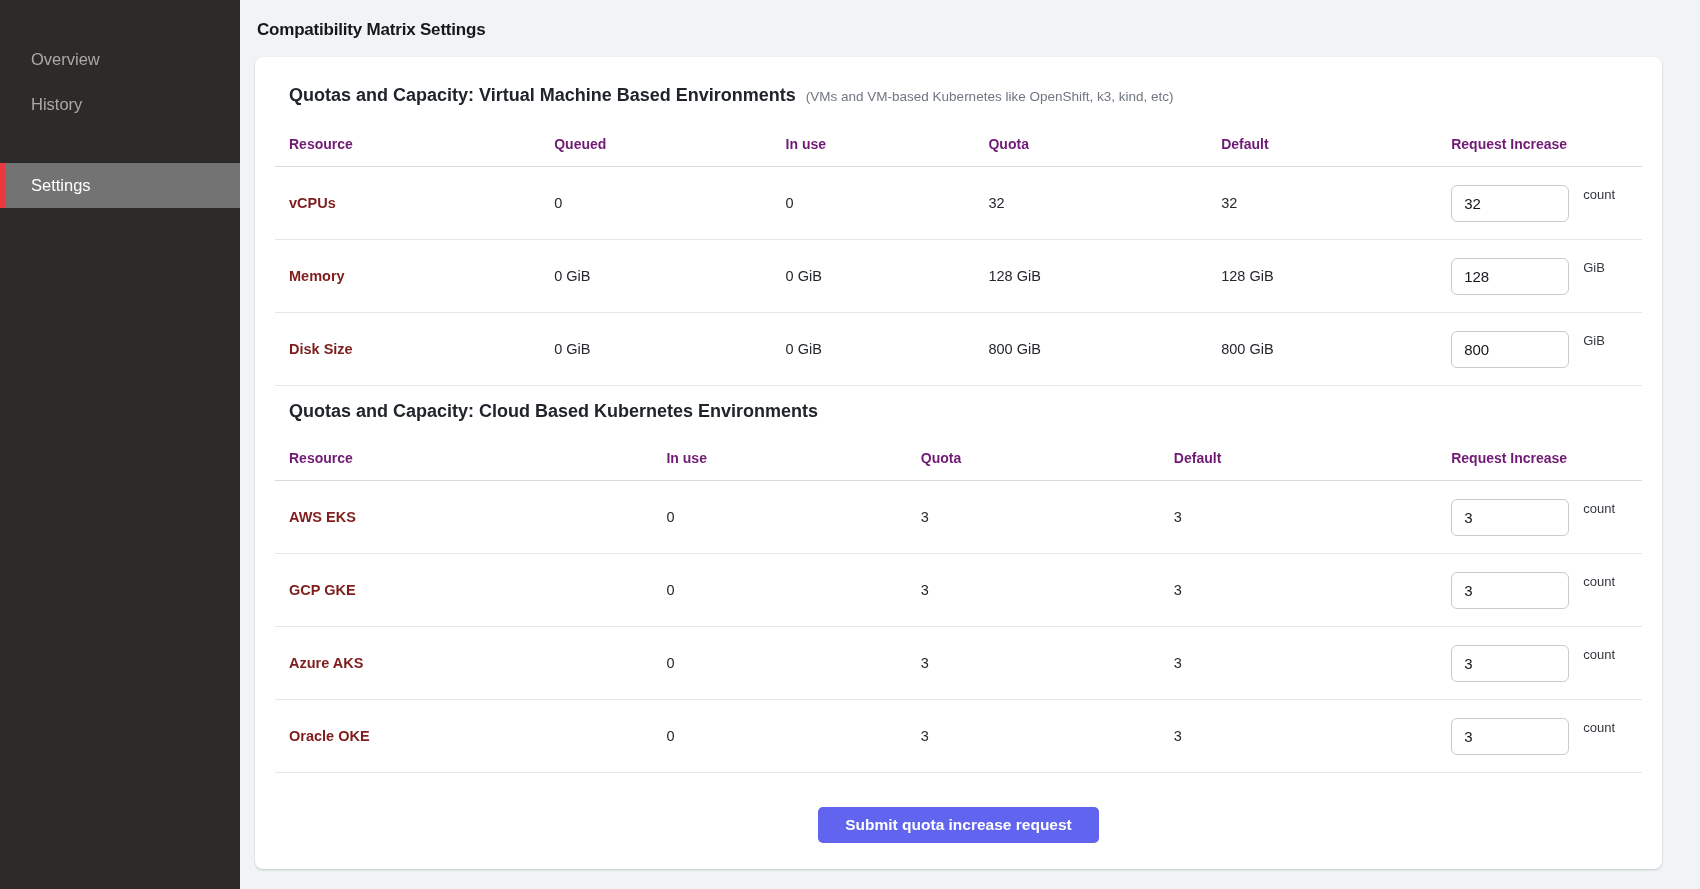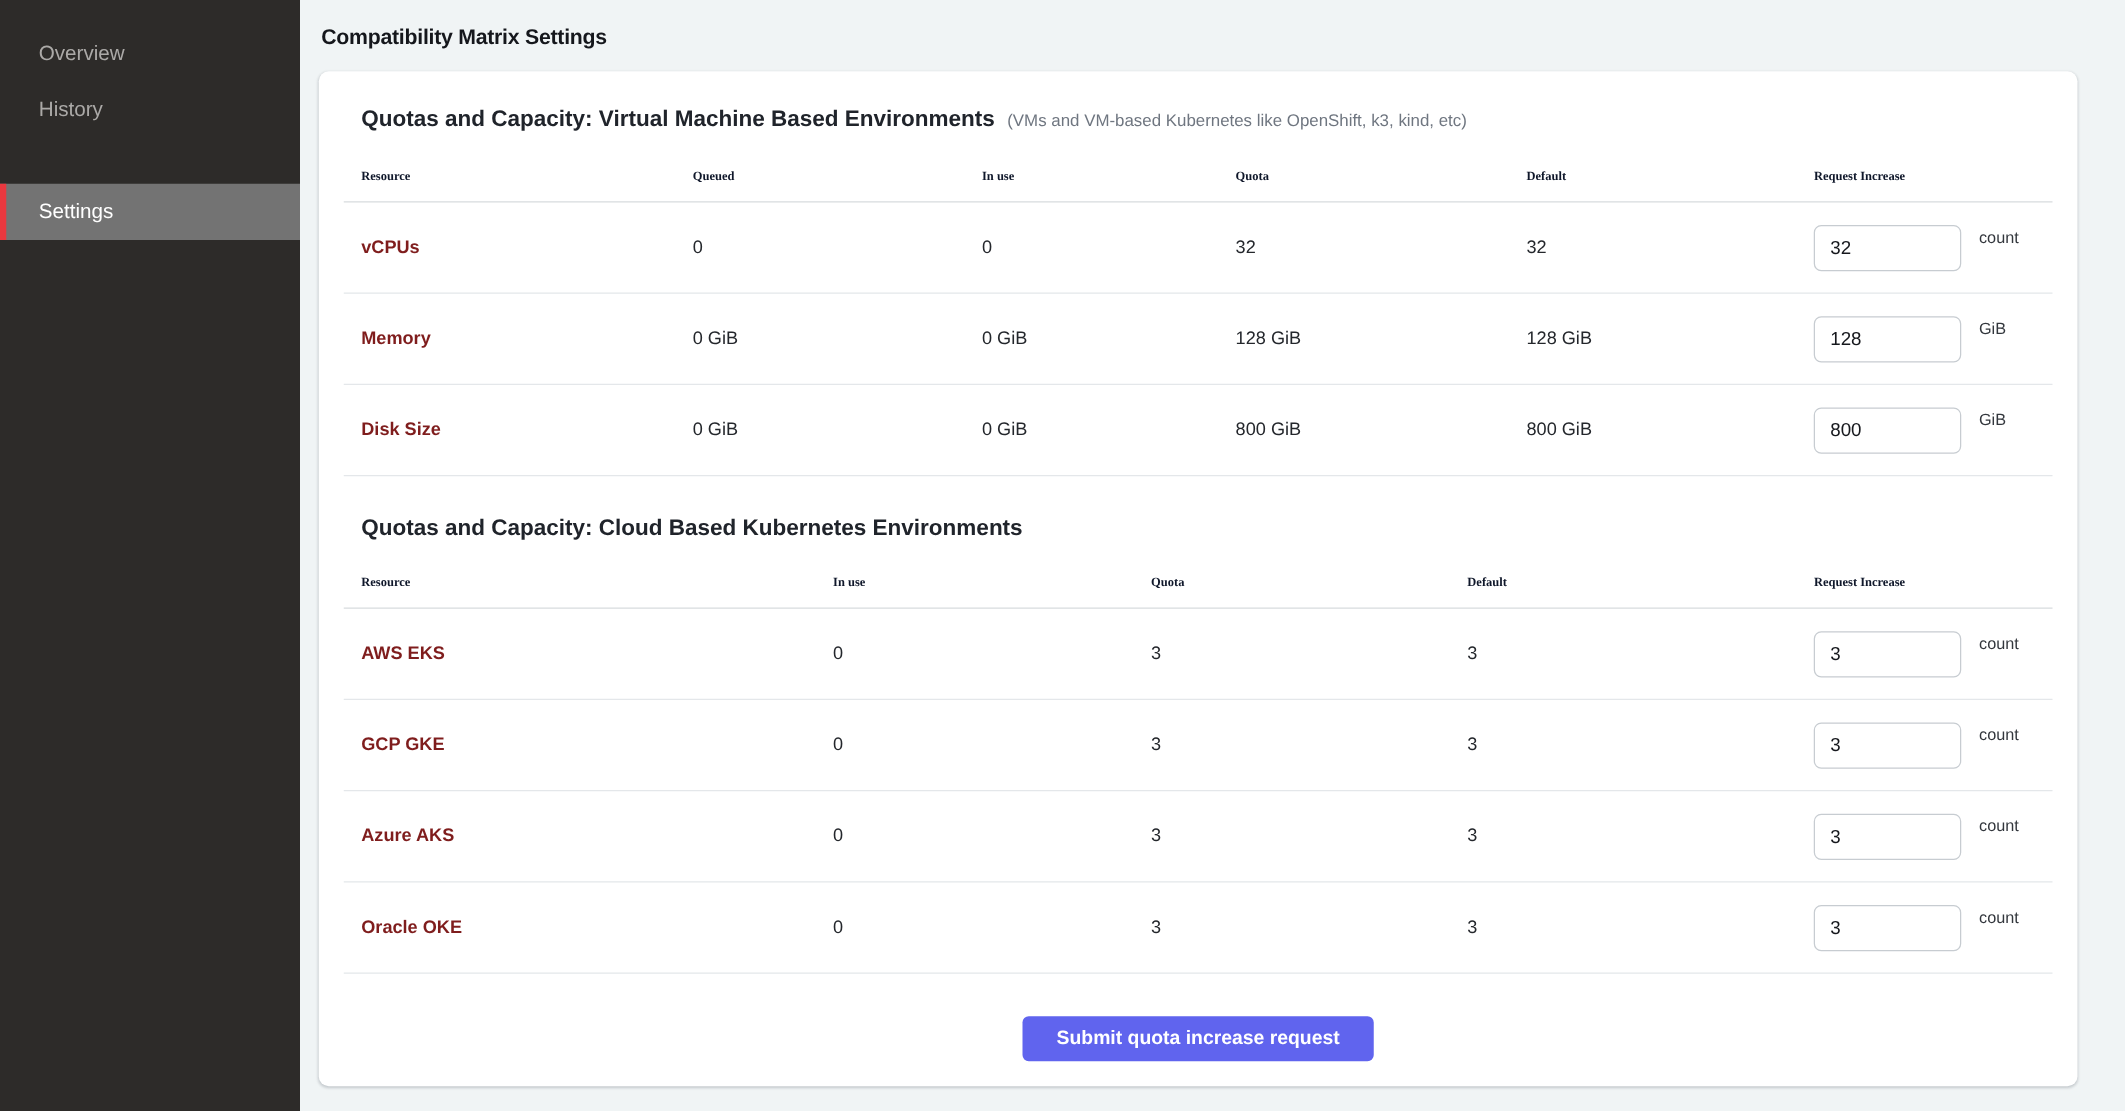--- a/index.html
+++ b/index.html
@@ -12,21 +12,21 @@
     font-family: "Liberation Sans", sans-serif;
     color: #16181d;
     overflow: hidden;
   }
 
   
   .sidebar {
     width: 240px;
     flex: 0 0 240px;
     background: #2d2b29;
-    padding-top: 21px;
+    padding-top: 37px;
   }
   .nav-item {
     position: relative;
     height: 45px;
     display: flex;
     align-items: center;
     padding-left: 31px;
     font-size: 16.5px;
     color: #aba9a7;
     cursor: pointer;
@@ -81,24 +81,23 @@
   }
 
   .grid6 { display: grid; grid-template-columns: 19.6% 17.1% 15% 17.2% 17% minmax(0,1fr); }
   .grid5 { display: grid; grid-template-columns: 27.9% 18.8% 18.7% 20.5% minmax(0,1fr); }
 
   .thead {
     padding: 13px 0 14px 14px;
     border-bottom: 1px solid #d8dbde;
   }
   .thead .th {
-    font-size: 10px;
-    font-weight: 700;
-    color: #0f172a;
-    font-family: Liberation Serif, serif;
+    font-size: 14px;
+    font-weight: 700;
+    color: #701a75;
   }
   .trow {
     align-items: center;
     min-height: 73px;
     padding-left: 14px;
     border-bottom: 1px solid #e4e7ea;
   }
   .td { font-size: 14.5px; color: #24272c; }
   .td.resource { font-weight: 700; color: #7f1d1d; }
 
@@ -115,21 +114,21 @@
     background: #ffffff;
     outline: none;
   }
   .unit-label {
     font-size: 13px;
     color: #33373d;
     margin-left: 14px;
     transform: translateY(-9px);
   }
 
-  .cloud-section { margin-top: 31px; }
+  .cloud-section { margin-top: 15px; }
   .cloud-section .section-header { margin-bottom: 15px; }
 
   
   .submit-row {
     margin-top: 34px;
     display: flex;
     justify-content: center;
     padding-bottom: 2px;
   }
   .submit-button {

